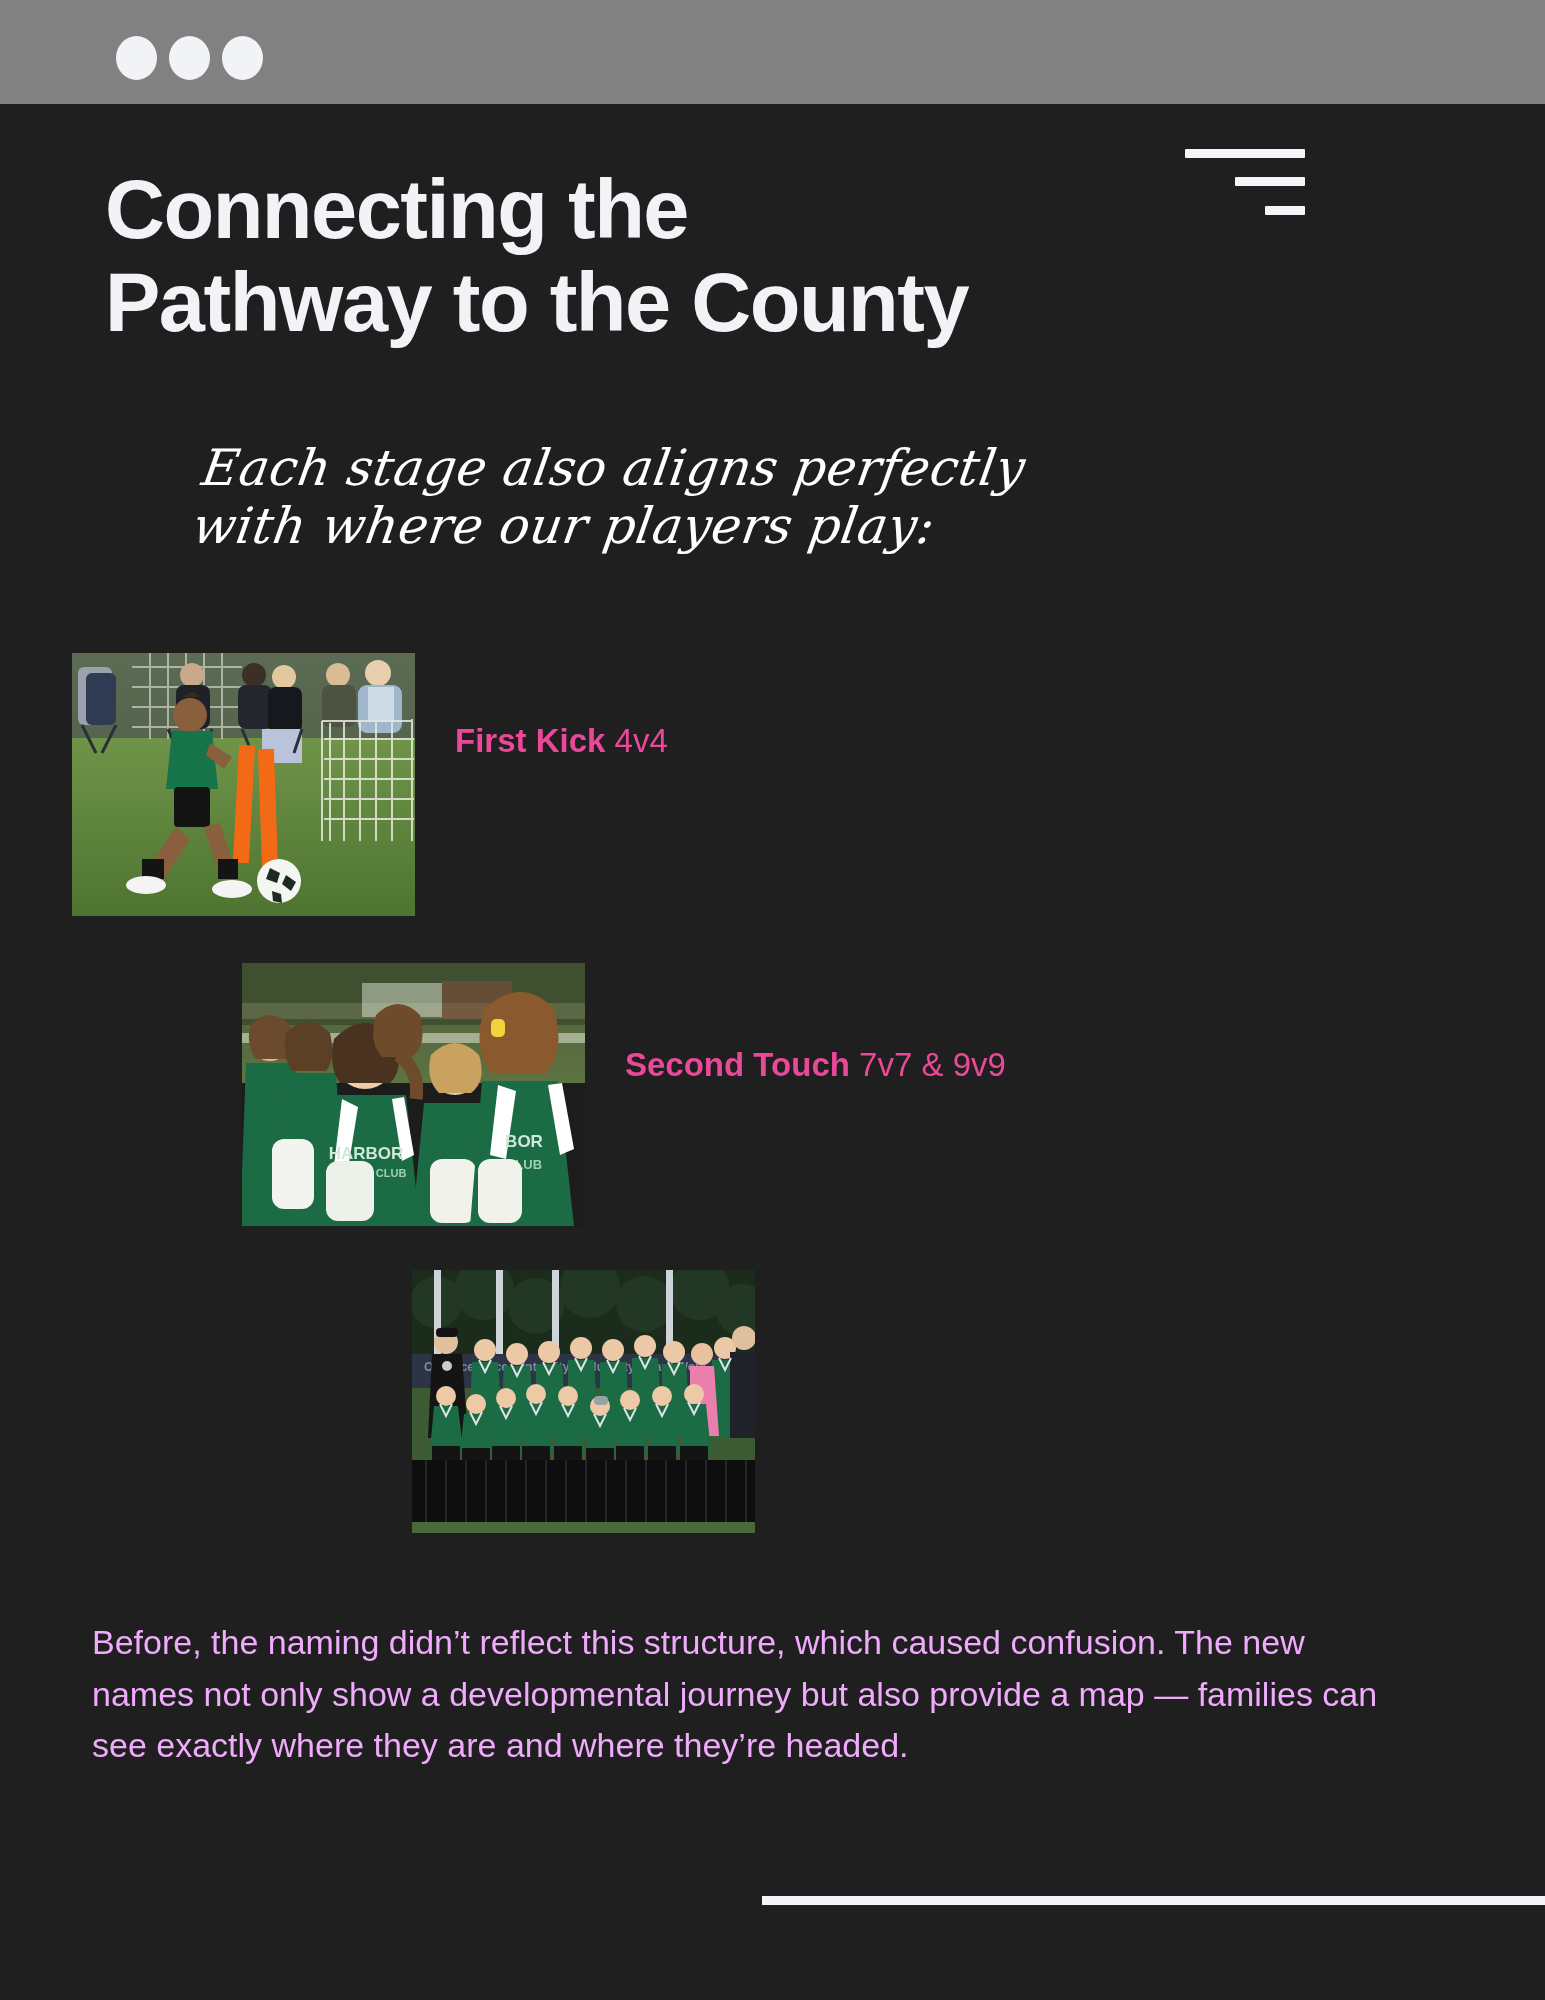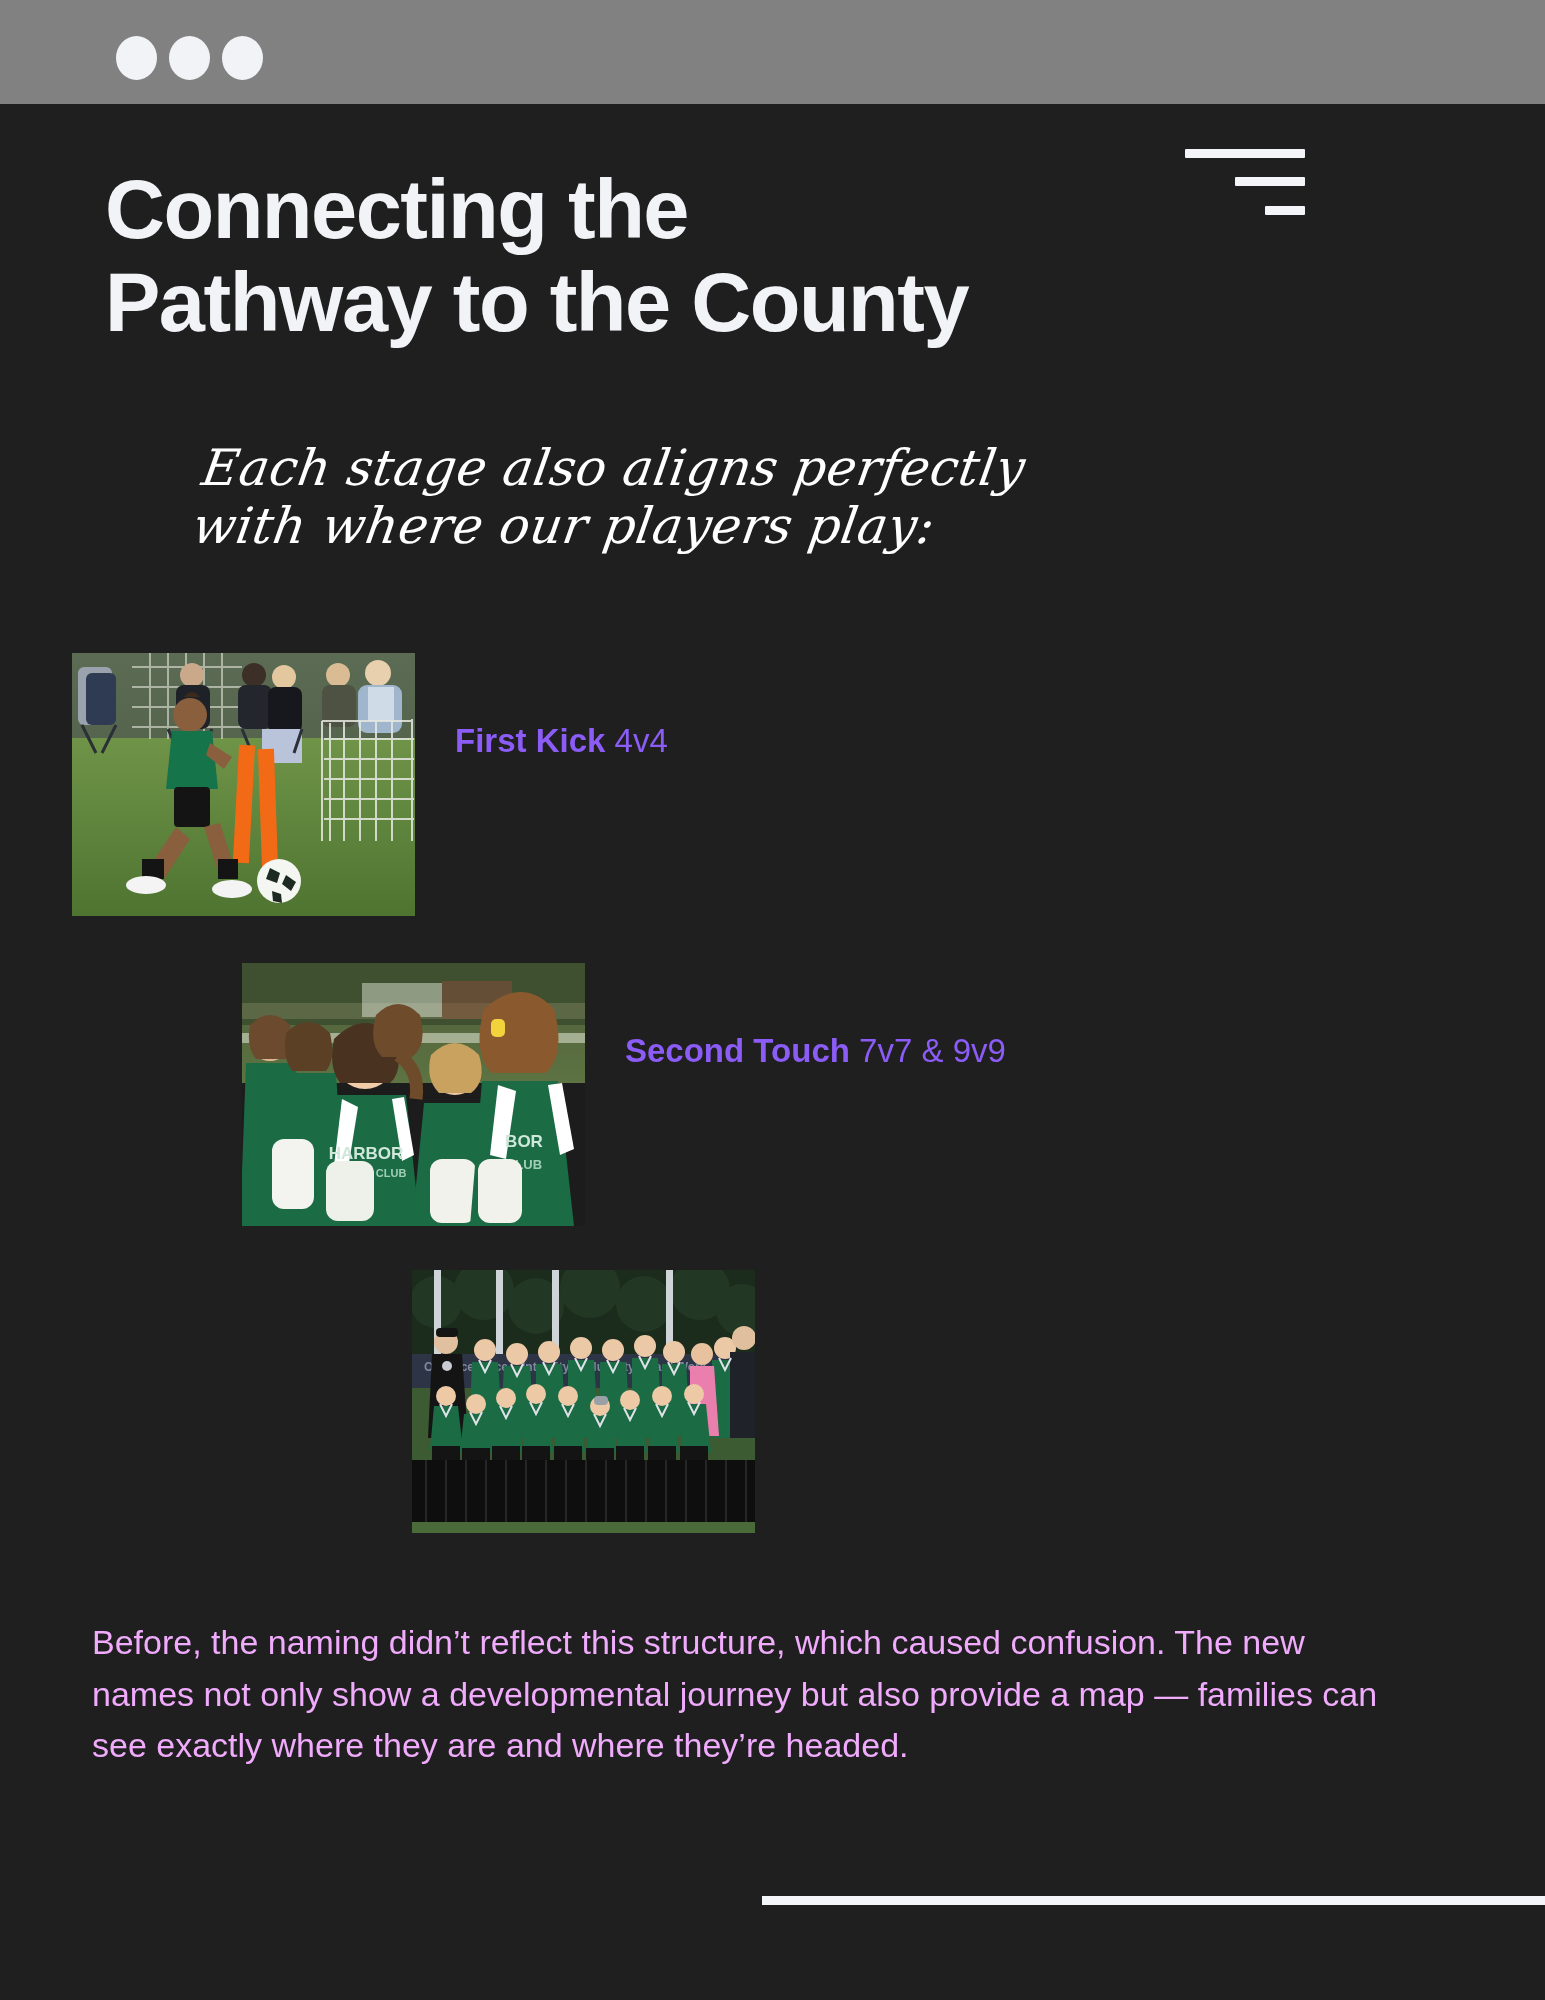--- a/index.html
+++ b/index.html
@@ -63,36 +63,36 @@
   .stage{ position:absolute; }
   .stage .photo{
     position:absolute; left:0; top:0;
     width:343px; height:263px;
     overflow:hidden;
     background:#f9a8d4;
   }
   .stage .photo svg{ display:block; width:343px; height:263px; }
   .stage .caption{
     position:absolute;
-    color:#8b5cf6;
+    color:#ec4899;
   }
   .stage .line1{
     font-size:33px; line-height:1.25; white-space:nowrap;
   }
   .stage .line1 b{ font-weight:700; }
   .stage .line1 em{ font-style:normal; font-weight:400; }
   .stage .line2{
     font-size:33px; line-height:1.25; font-weight:400; white-space:nowrap;
     margin-top:11px;
   }
 
   #stage-0{ left:72px;  top:549px; width:1400px; height:263px; }
   #stage-0 .caption{ left:383px; top:67px; }
   #stage-1{ left:242px; top:859px; width:1250px; height:263px; }
-  #stage-1 .caption{ left:383px; top:67px;text-align:right; }
+  #stage-1 .caption{ left:383px; top:81px;text-align:right; }
   #stage-2{ left:412px; top:1166px; width:1090px; height:263px; }
   #stage-2 .caption{ left:383px; top:67px; }
 
   
   .body-copy{
     position:absolute; left:92px; top:1513px; width:1320px;
     color:#f0abfc;
     font-size:34px; line-height:1.52; font-weight:400;
   }
 

